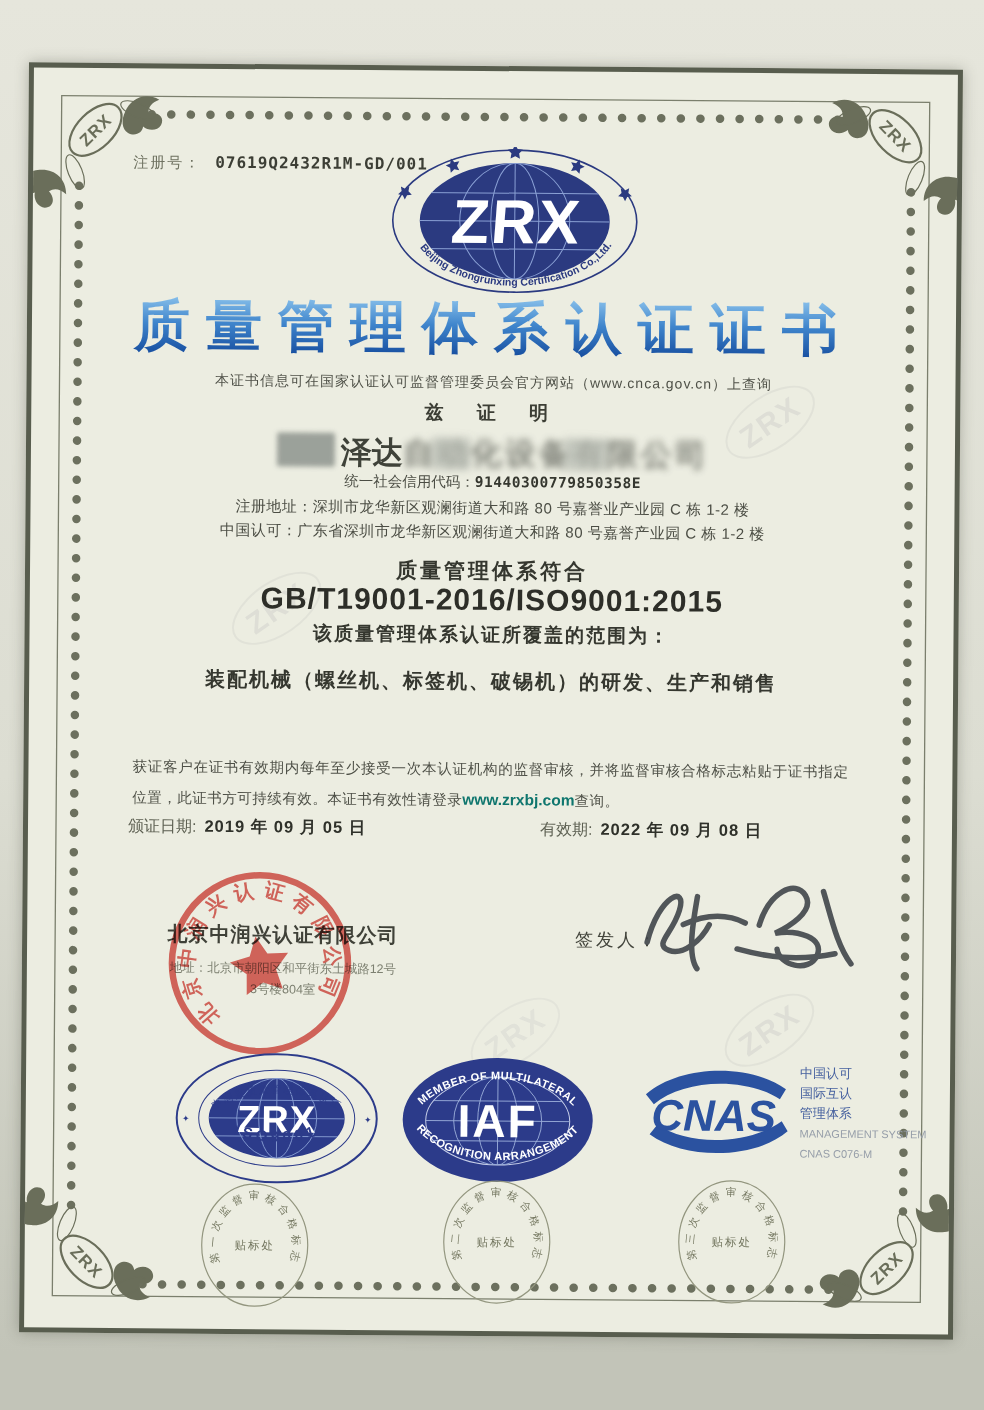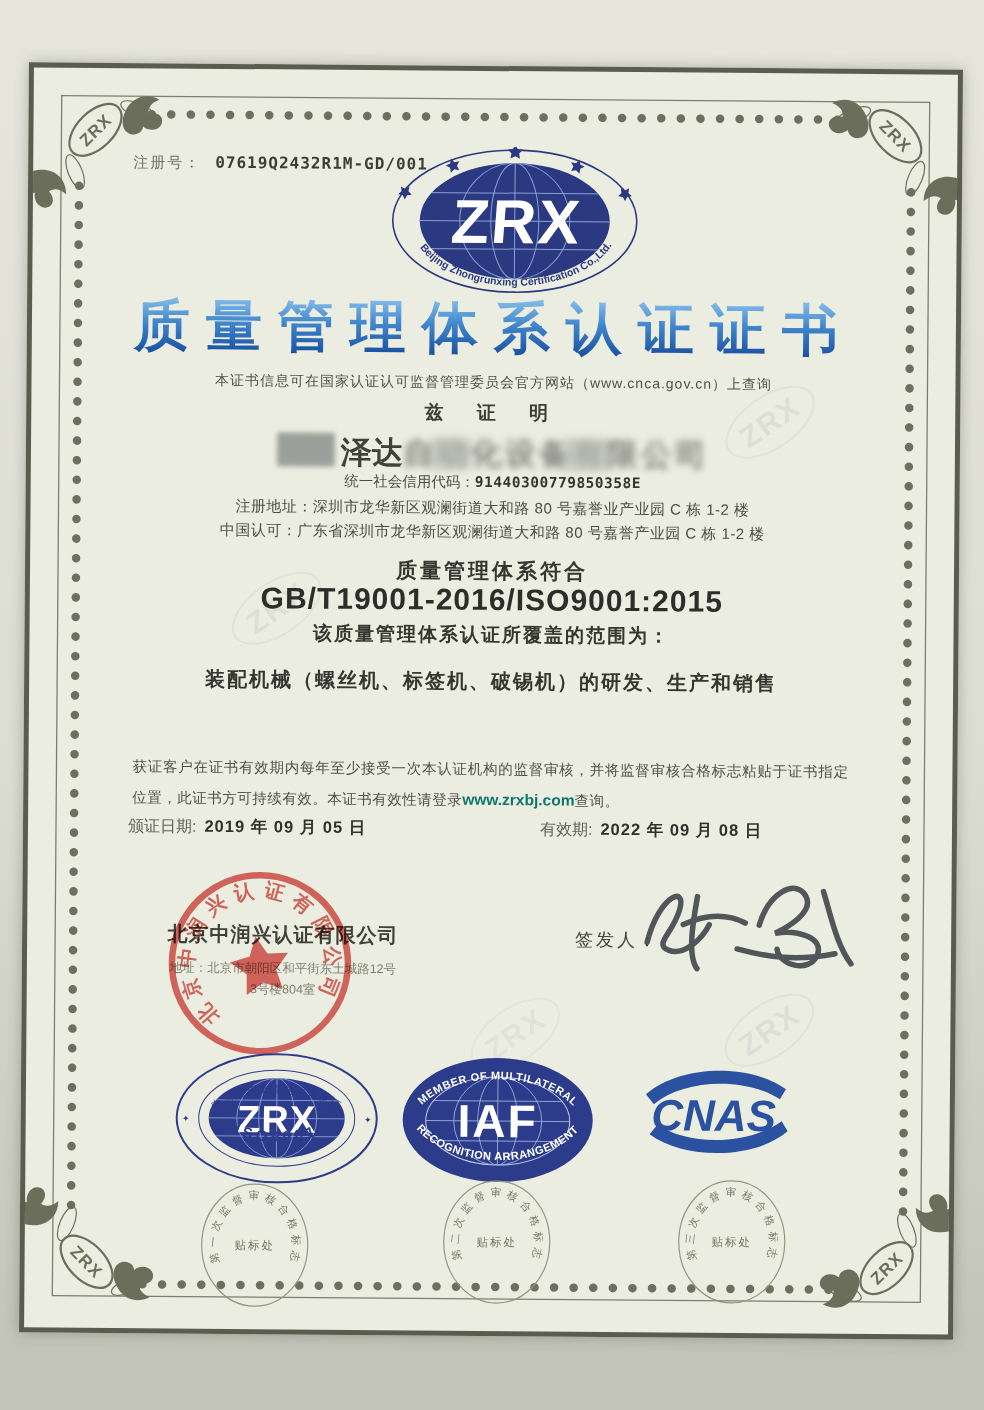--- a/index.html
+++ b/index.html
@@ -294,20 +294,27 @@
       <textPath href="#iafBot" startOffset="50%">RECOGNITION ARRANGEMENT</textPath>
     </text>
   </svg>
 
   <div class="abs cnas-wrap">
     <svg width="158" height="104" viewBox="0 0 158 104">
       <path d="M12,34 C46,4 116,2 152,28 L146,38 C112,16 50,18 20,44 Z" fill="#2b52a0"></path>
       <path d="M16,74 C52,100 122,98 154,70 L148,60 C116,84 54,86 24,64 Z" fill="#2b52a0"></path>
       <text x="80" y="70" text-anchor="middle" font-size="44" font-weight="bold" font-style="italic" fill="#2b52a0" letter-spacing="0">CNAS</text>
     </svg>
+    <div class="cnas-txt">
+      <div class="zh">中国认可</div>
+      <div class="zh">国际互认</div>
+      <div class="zh">管理体系</div>
+      <div class="en">MANAGEMENT SYSTEM</div>
+      <div class="en">CNAS C076-M</div>
+    </div>
   </div>
 
   <svg class="abs seal1" width="124" height="134" viewBox="0 0 124 134">
     <ellipse cx="62" cy="67" rx="53" ry="61" fill="none" stroke="#93967f" stroke-width="1.2"></ellipse>
     <path id="ringA" d="M62,113 a38,46 0 1 1 0,-92 a38,46 0 1 1 0,92" fill="none"></path>
     <text font-size="10.5" fill="#73765f" letter-spacing="5">
       <textPath href="#ringA" startOffset="48">第一次监督审核合格标志</textPath>
     </text>
     <text x="62" y="71" text-anchor="middle" font-size="11.5" fill="#73765f" letter-spacing="2">贴标处</text>
   </svg>

